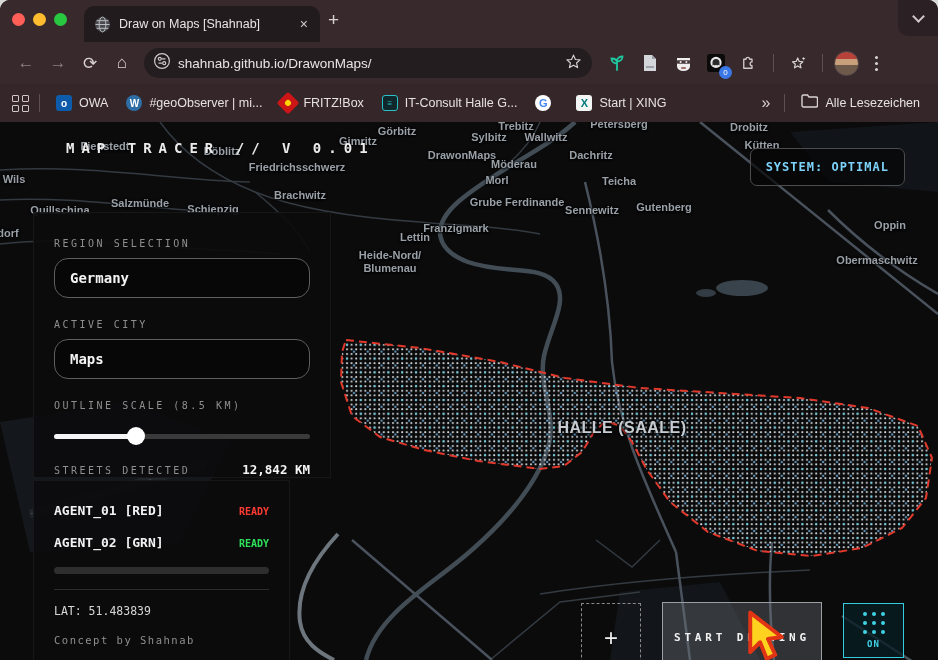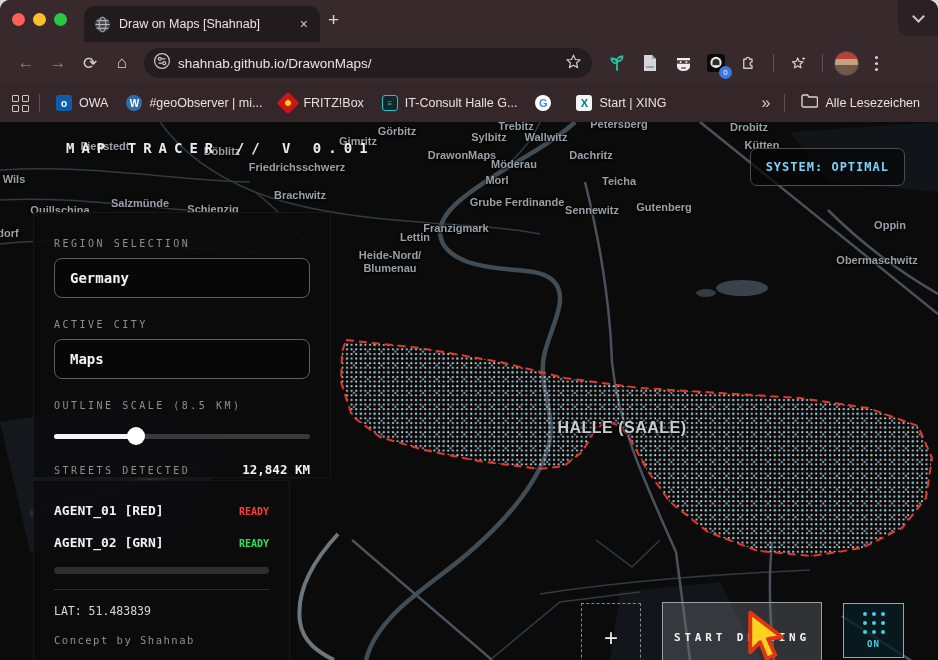--- a/index.html
+++ b/index.html
@@ -57,21 +57,21 @@
     font-size:16px;font-weight:bold;letter-spacing:.5px;text-shadow:0 1px 3px #000,0 0 4px #000;}
   .app-title{position:absolute;left:30px;top:18px;color:#ececec;font-family:"DejaVu Sans Mono",monospace;
     font-size:14px;font-weight:bold;letter-spacing:.5em;white-space:nowrap;padding-left:36px;}
   .badge{position:absolute;right:33px;top:26px;border:1px solid #4c4c4c;border-radius:7px;
     background:rgba(5,5,5,.7);color:#7dd3fc;font-family:"DejaVu Sans Mono",monospace;
     font-size:12px;font-weight:bold;letter-spacing:1px;padding:11px 15px;}
   .panel{position:absolute;background:rgba(12,12,13,.93);border:1px solid rgba(255,255,255,.05);
     font-family:"DejaVu Sans Mono",monospace;}
   .panel-controls{left:33px;top:90px;width:298px;height:266px;padding:25px 20px;}
   .plabel{color:#8f8f8f;font-size:10px;letter-spacing:2.5px;}
-  .pinput{margin-top:9px;height:40px;border:1px solid #5e5e5e;border-radius:8px;background:rgba(0,0,0,.35);
+  .pinput{margin-top:9px;height:40px;border:1px solid #5e5e5e;border-radius:14px;background:rgba(0,0,0,.35);
     display:flex;align-items:center;padding:0 15px;color:#f4f4f4;font-size:14px;font-weight:bold;
     font-family:"DejaVu Sans Mono",monospace;}
   .mt{margin-top:21px;}
   .slider{position:relative;margin-top:16px;height:18px;}
   .slider .track{position:absolute;left:0;right:0;top:7px;height:5px;border-radius:3px;background:#3a3a3a;}
   .slider .fill{position:absolute;left:0;top:7px;height:5px;border-radius:3px;background:#f5f5f5;}
   .slider .thumb{position:absolute;top:0;width:18px;height:18px;border-radius:50%;background:#ffffff;
     transform:translateX(-9px);}
   .statrow{margin-top:17px;display:flex;justify-content:space-between;align-items:baseline;}
   .statval{color:#f4f4f4;font-size:12.5px;font-weight:bold;}

